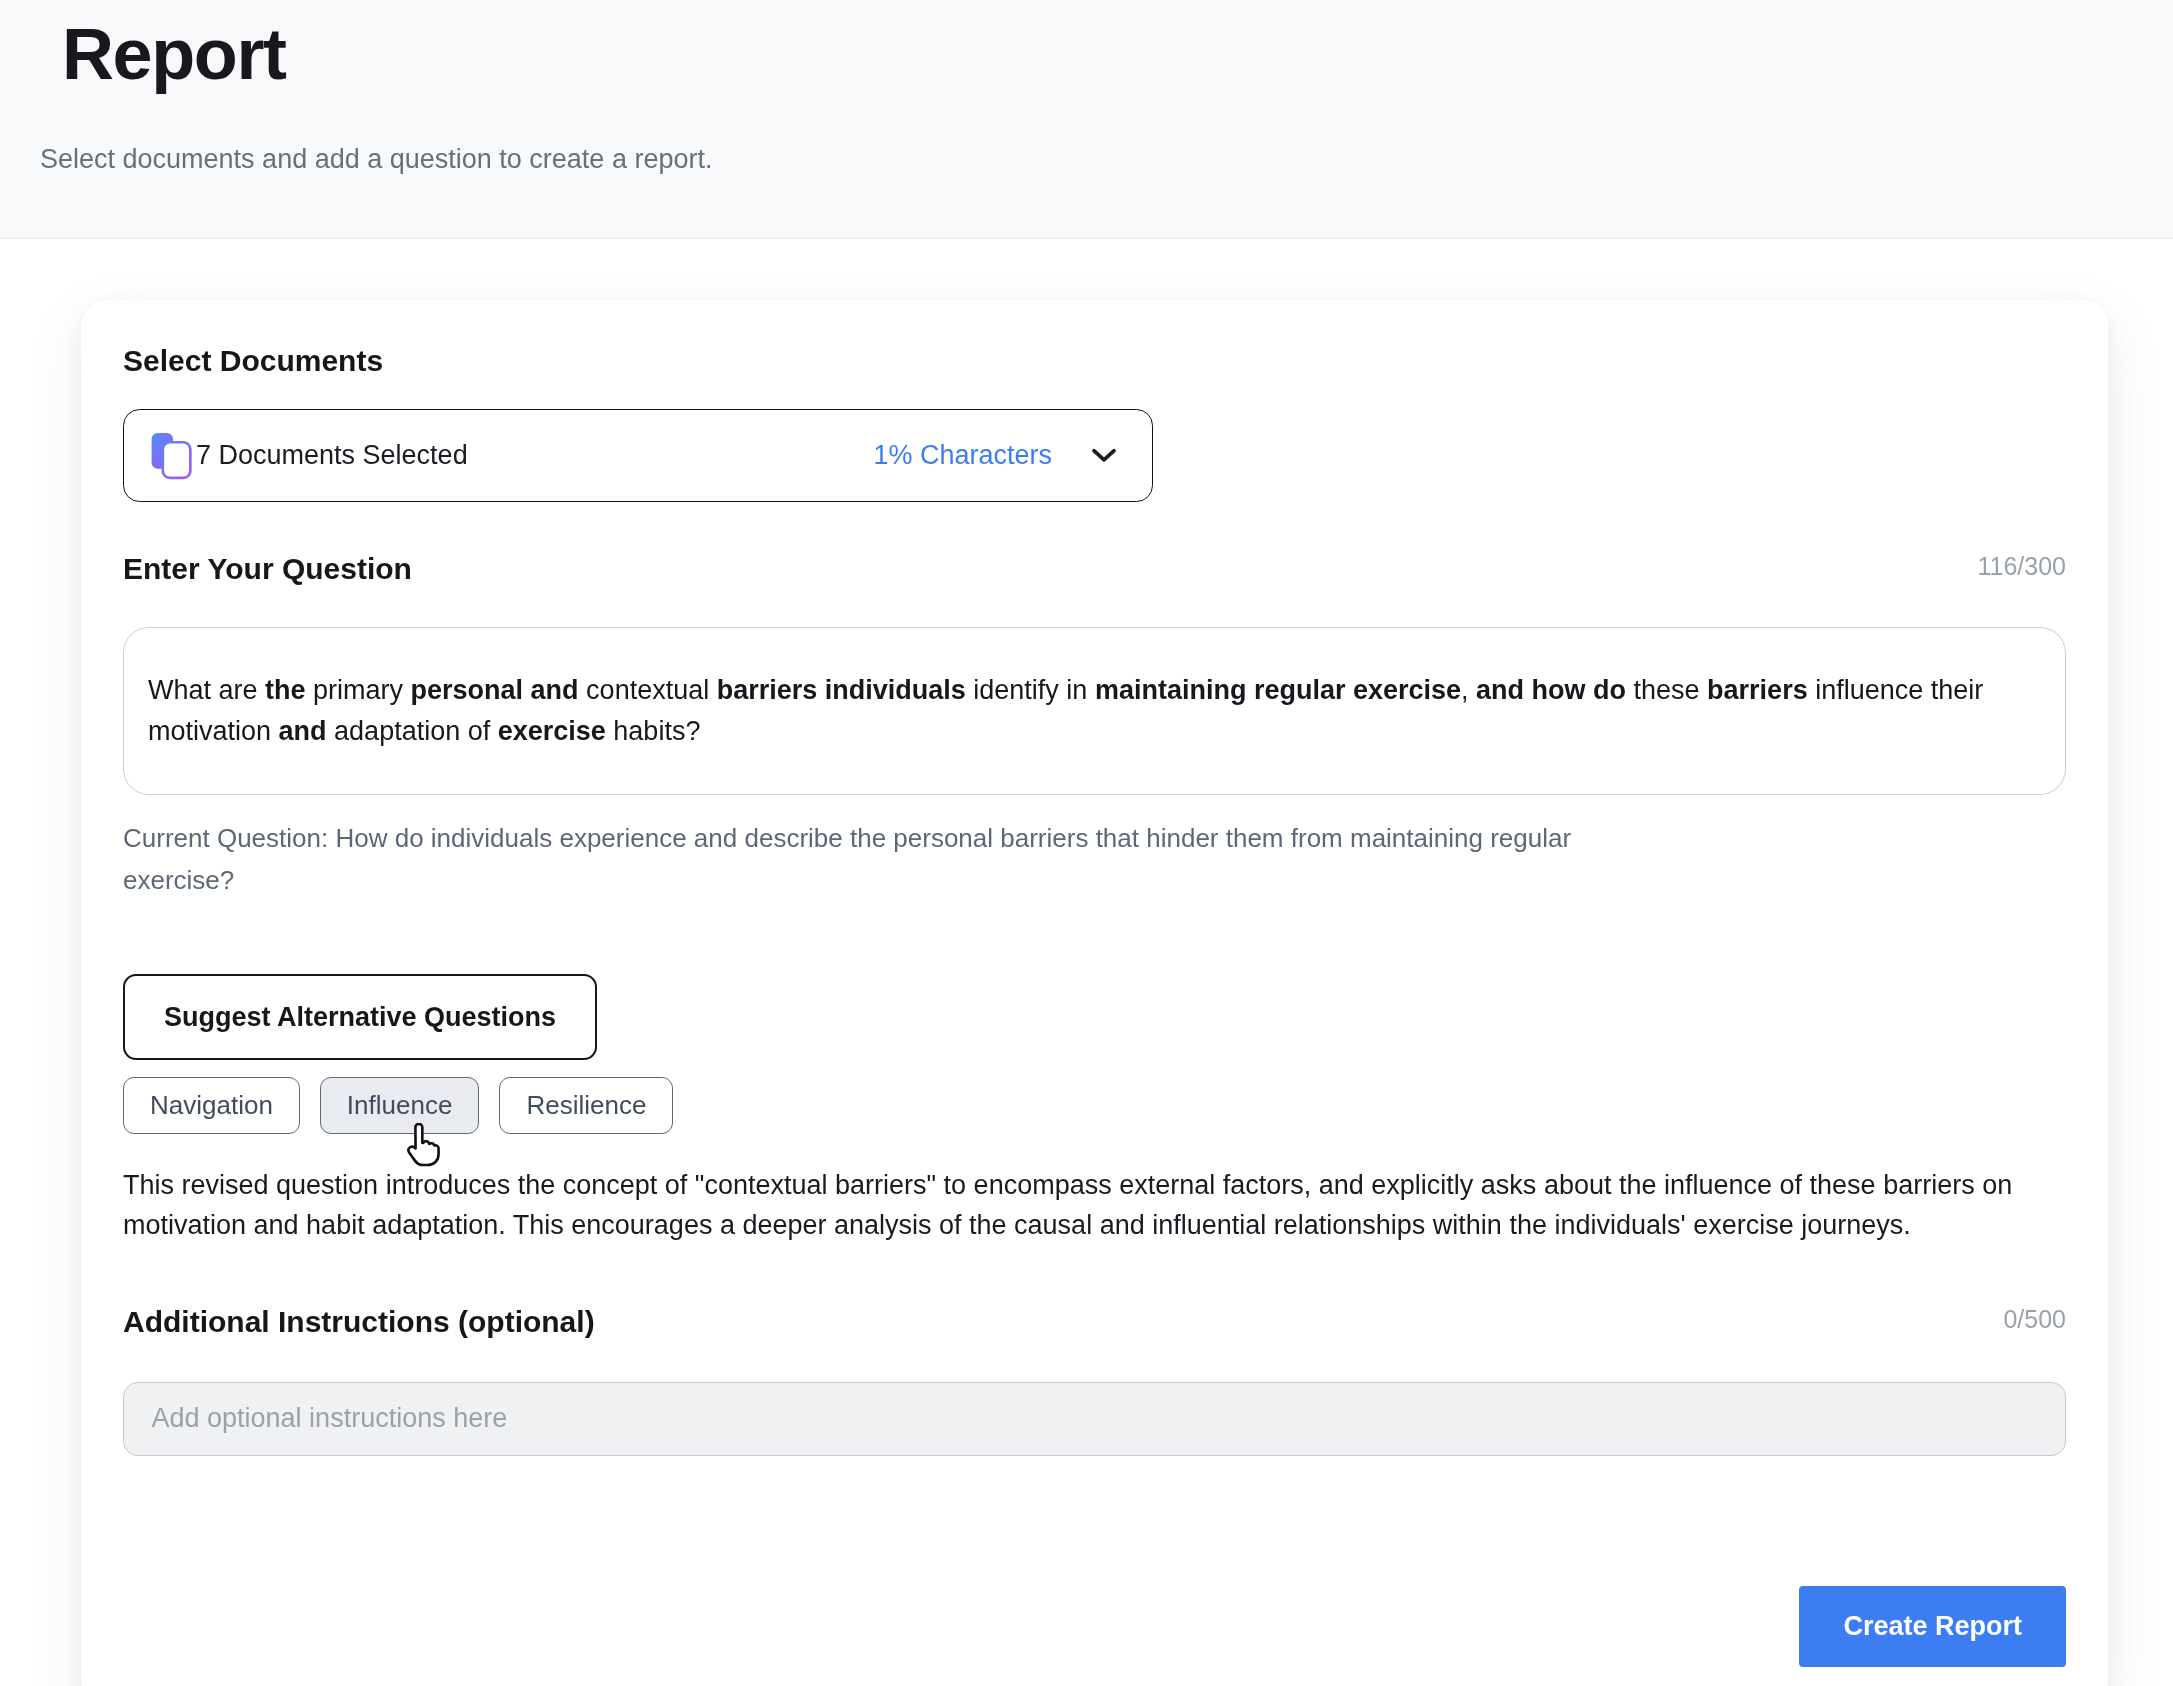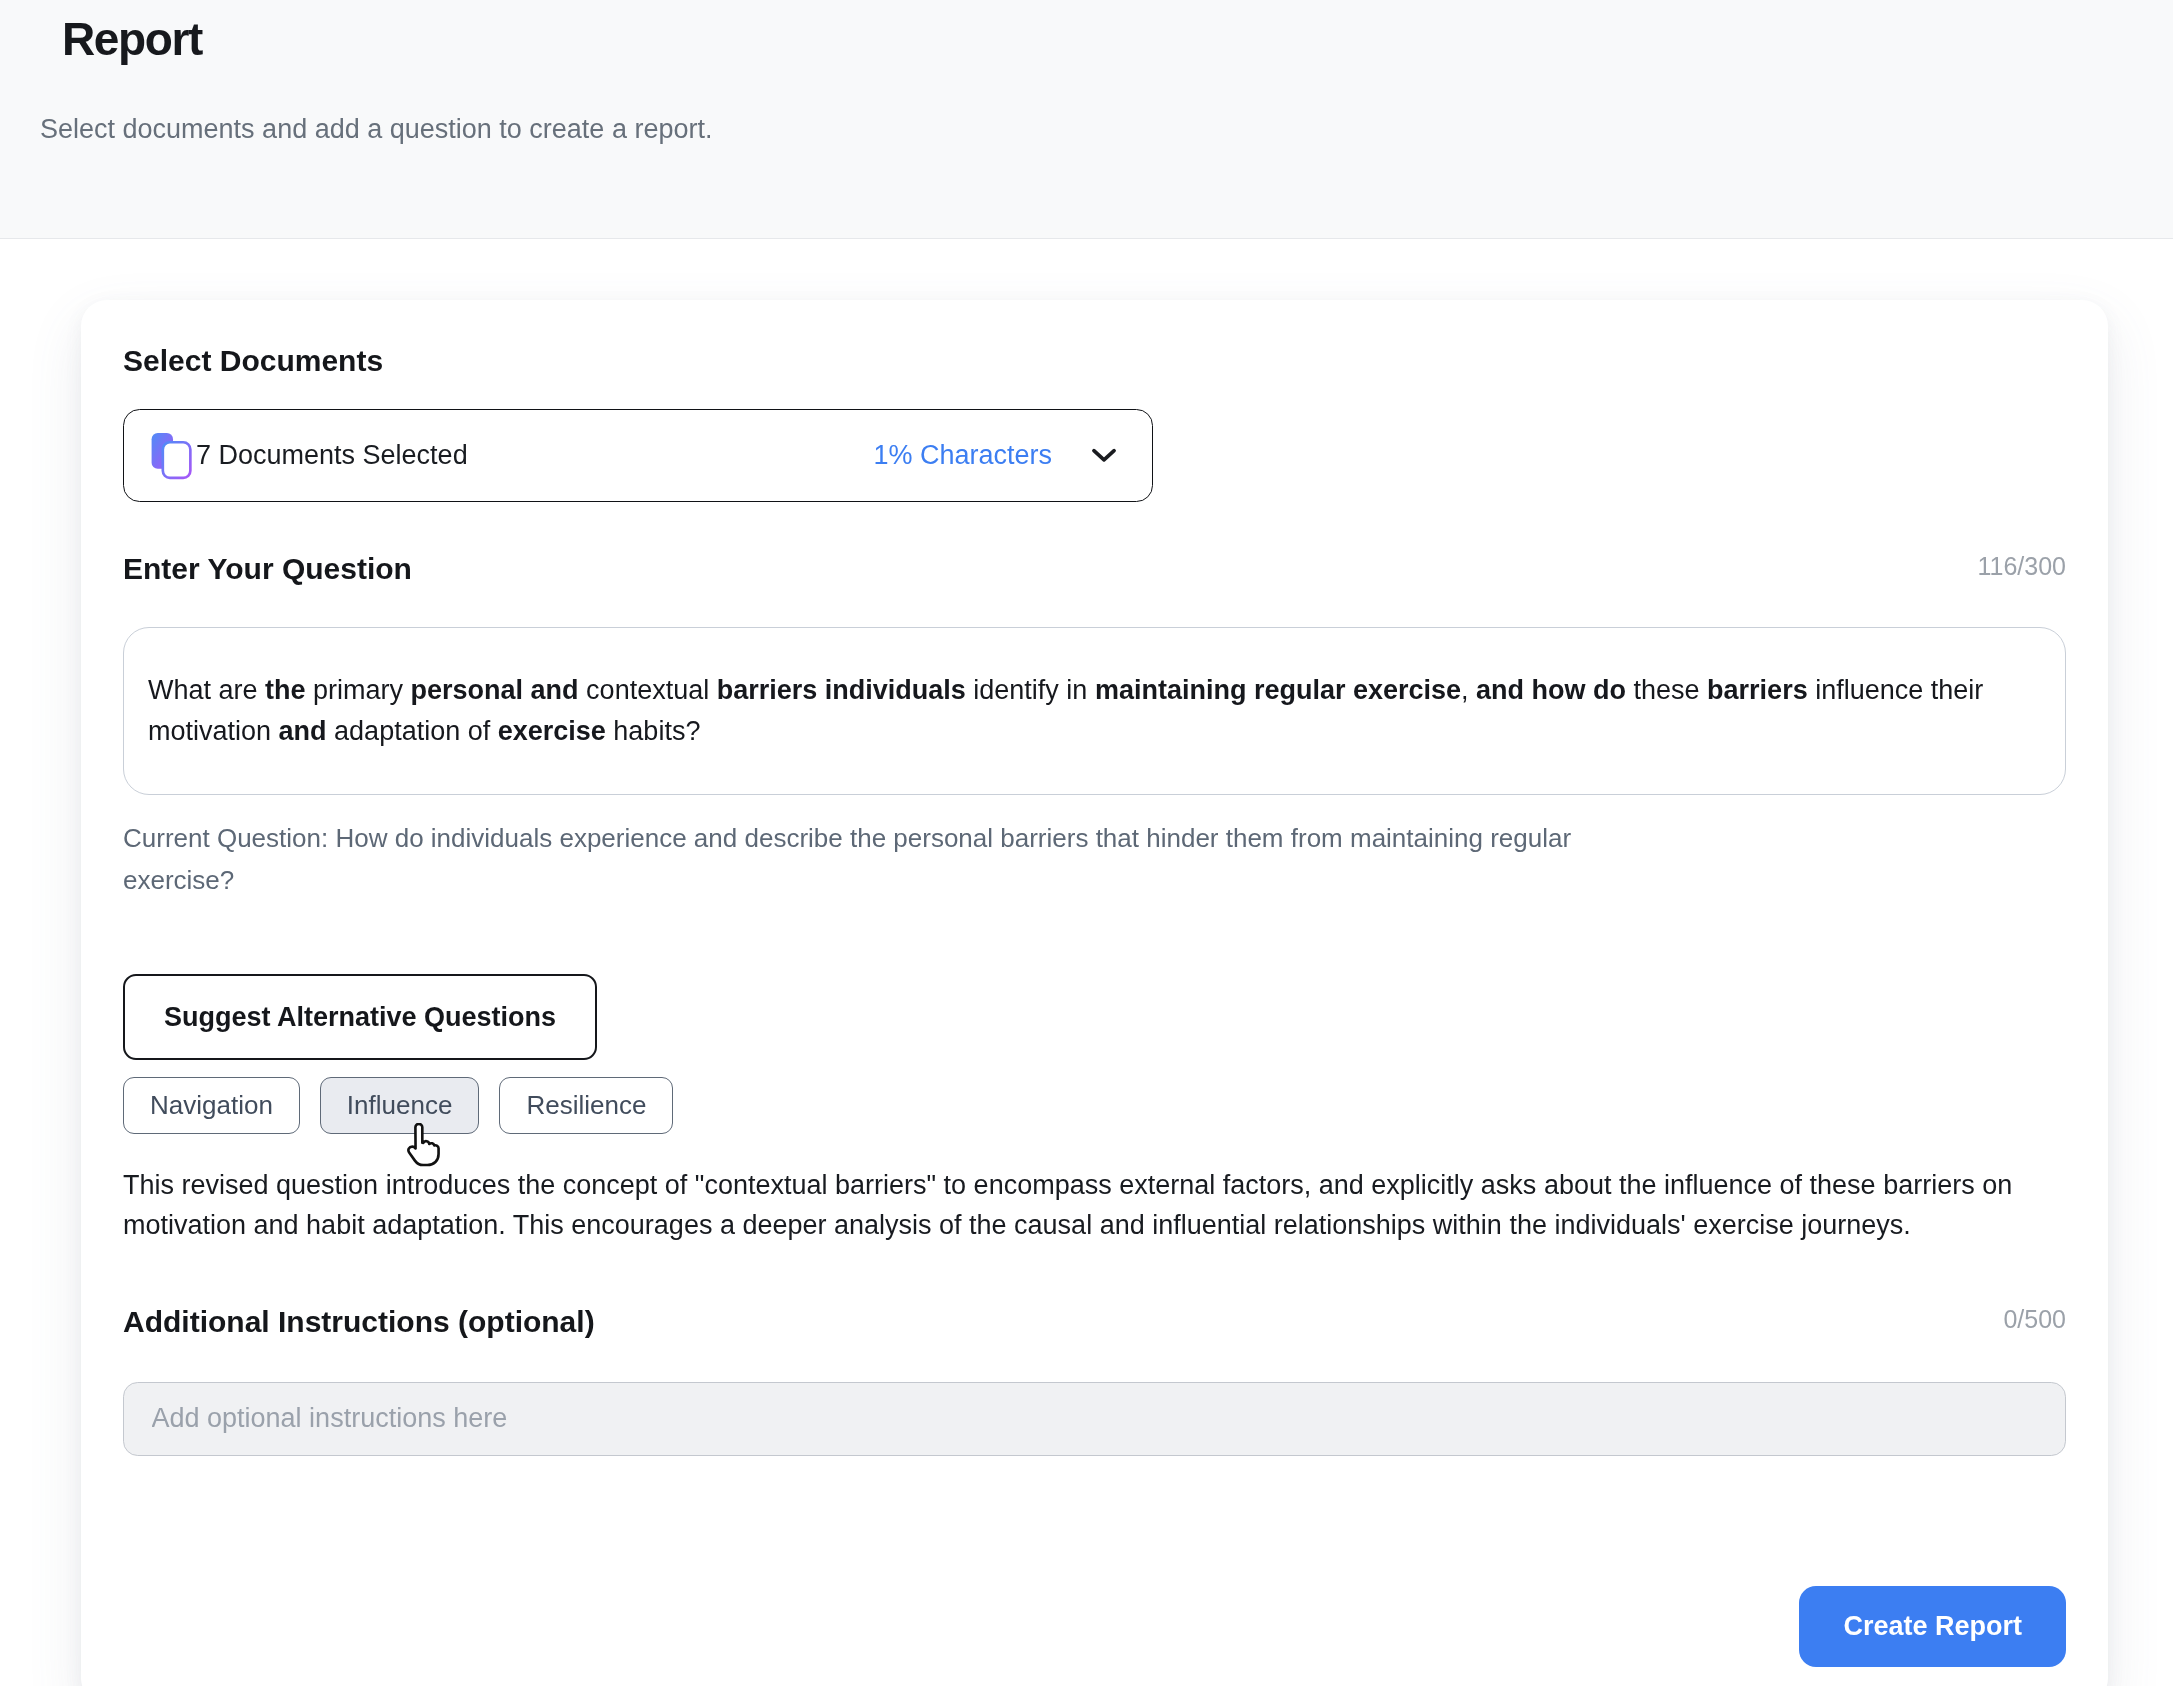--- a/index.html
+++ b/index.html
@@ -12,21 +12,21 @@
     overflow:hidden;
   }
   
   .header {
     height:239px; background:#f8f9fa;
     border-bottom:0.9px solid #e6e8eb;
     padding:13px 40px 0 40px;
   }
   .page-title {
     margin:0 0 8px 22px;
-    font-size:46px; font-weight:800; letter-spacing:-1.4px;
+    font-size:72px; font-weight:800; letter-spacing:-1.4px;
     color:#17191d; line-height:1.15;
   }
   .page-subtitle {
     margin:48px 0 0 0;
     font-size:27px; color:#67707b;
   }
   
   .card {
     margin:61px 66px 0 81px;
     background:#ffffff;
@@ -100,21 +100,21 @@
     border:1.4px solid #c4c8cf; border-radius:14.7px;
     padding:0 27.5px;
     font-size:27px; color:#30343a; font-family:inherit;
     outline:none;
   }
   .instructions-input::placeholder { color:#9aa1ab; }
   
   .card-footer { display:flex; justify-content:flex-end; margin-top:130px; }
   .create-btn {
     background:var(--accent-blue,#3c7ef2); color:#fff;
-    border:none; border-radius:17px;
+    border:none; border-radius:4px;
     height:81px; padding:0 44px;
     font-size:27px; font-weight:700; font-family:inherit;
     cursor:pointer;
   }
 </style>
 </head>
 <body style="--accent-blue: #3c7ef2;">
 
 <div class="header">
   <h1 class="page-title">Report</h1>

